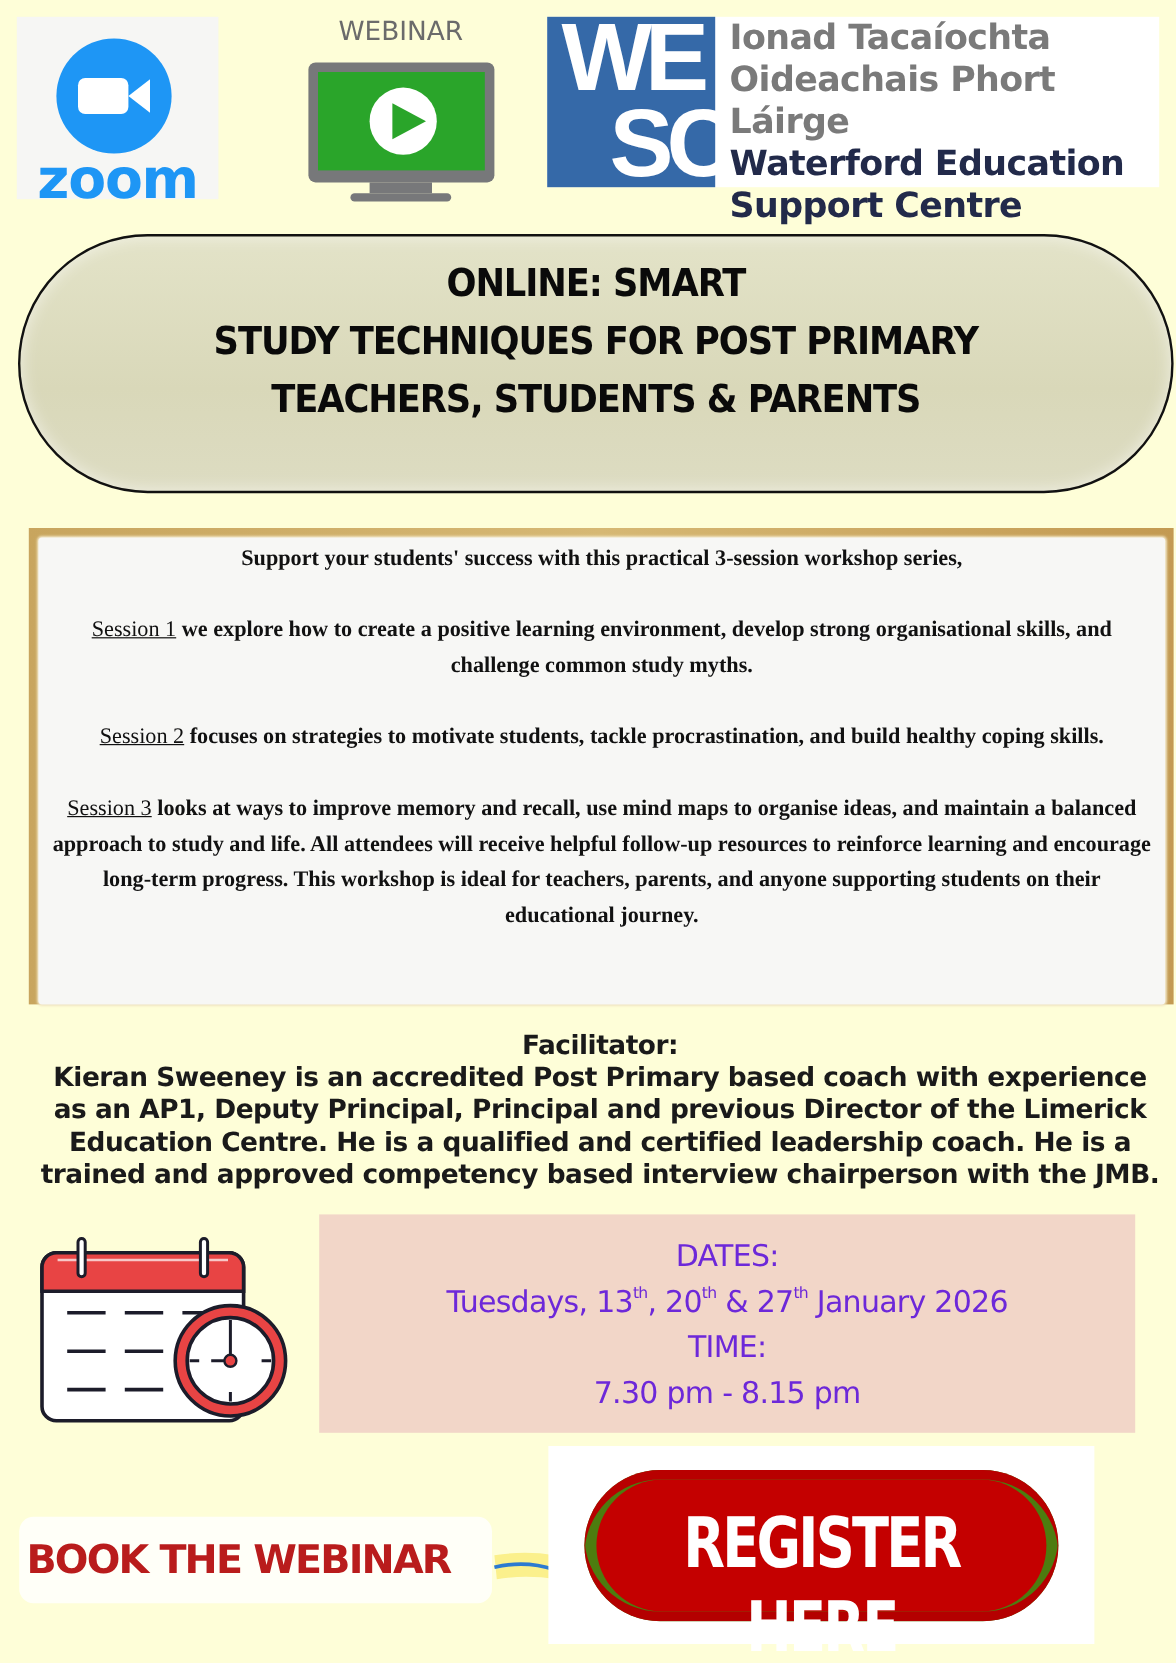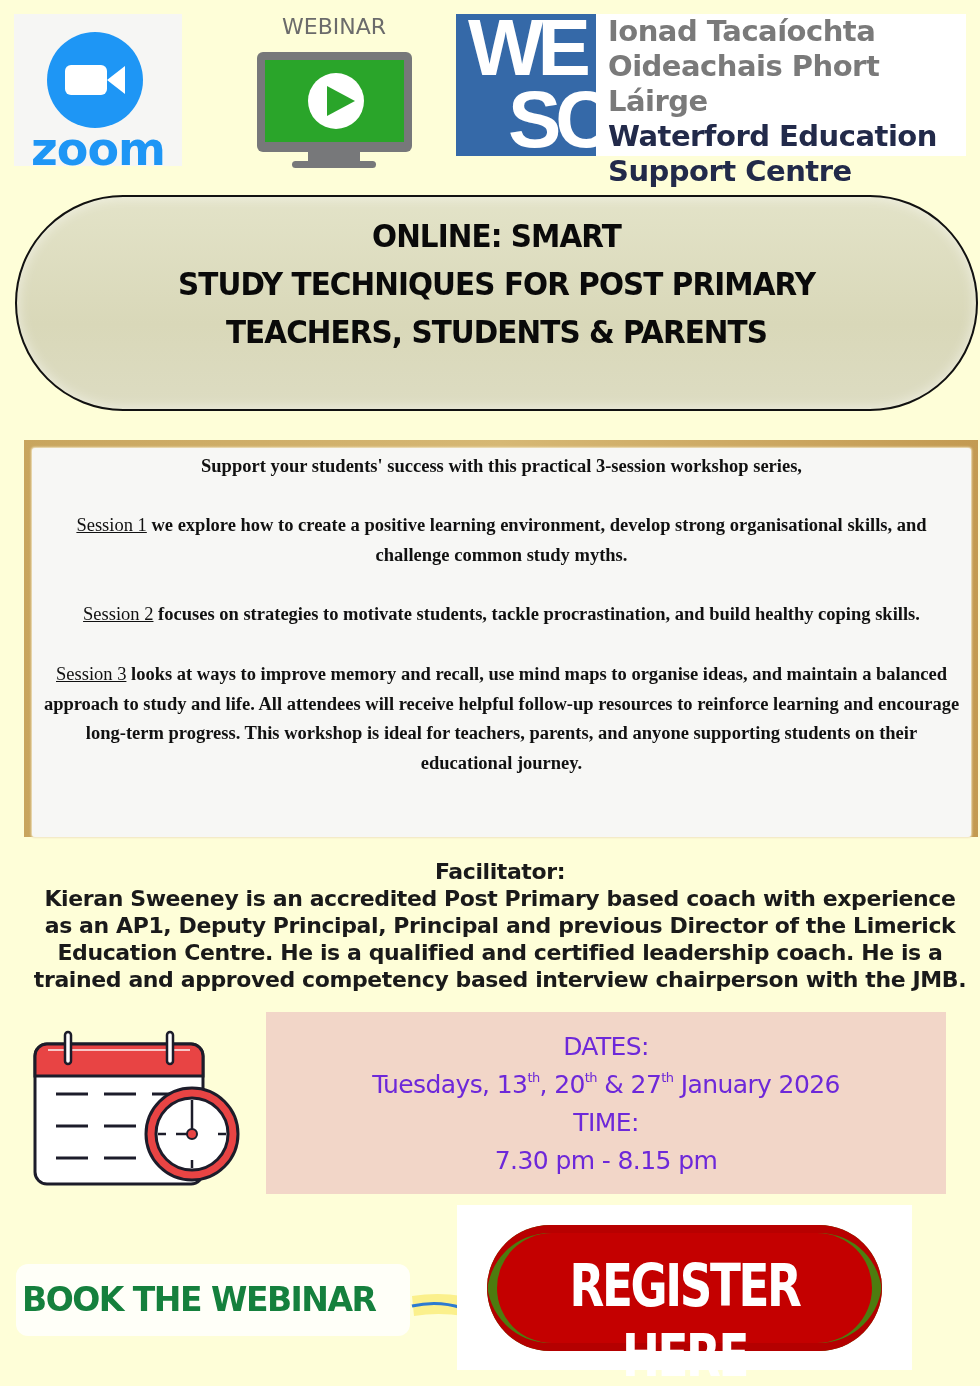--- a/index.html
+++ b/index.html
@@ -136,21 +136,21 @@
   .dates-box .r2 { top: 58px; }
   .dates-box .r3 { top: 96px; }
   .dates-box .r4 { top: 134px; }
   .dates-box sup { font-size: 13px; vertical-align: 11px; }
 
   
   .book-label {
     position: absolute; left: 16px; top: 1264px; width: 394px; height: 72px;
     background: #fffff8; border-radius: 12px;
     font-family: "DejaVu Sans", sans-serif; font-weight: bold; font-size: 33px;
-    letter-spacing: -1.5px; color: #15803d; line-height: 72px; padding-left: 6px;
+    letter-spacing: -1.5px; color: #b91c1c; line-height: 72px; padding-left: 6px;
     white-space: nowrap;
   }
   .connector { position: absolute; left: 410px; top: 1290px; width: 56px; height: 30px; }
   .register-wrap {
     position: absolute; left: 457px; top: 1205px; width: 455px; height: 165px; background: #fff;
   }
   .register-button {
     position: absolute; left: 30px; top: 20px; width: 395px; height: 126px;
     border-radius: 63px; background: #4d7c0f;
     box-shadow: inset 0 -8px 0 #b40000, inset 0 8px 0 #b80000;

